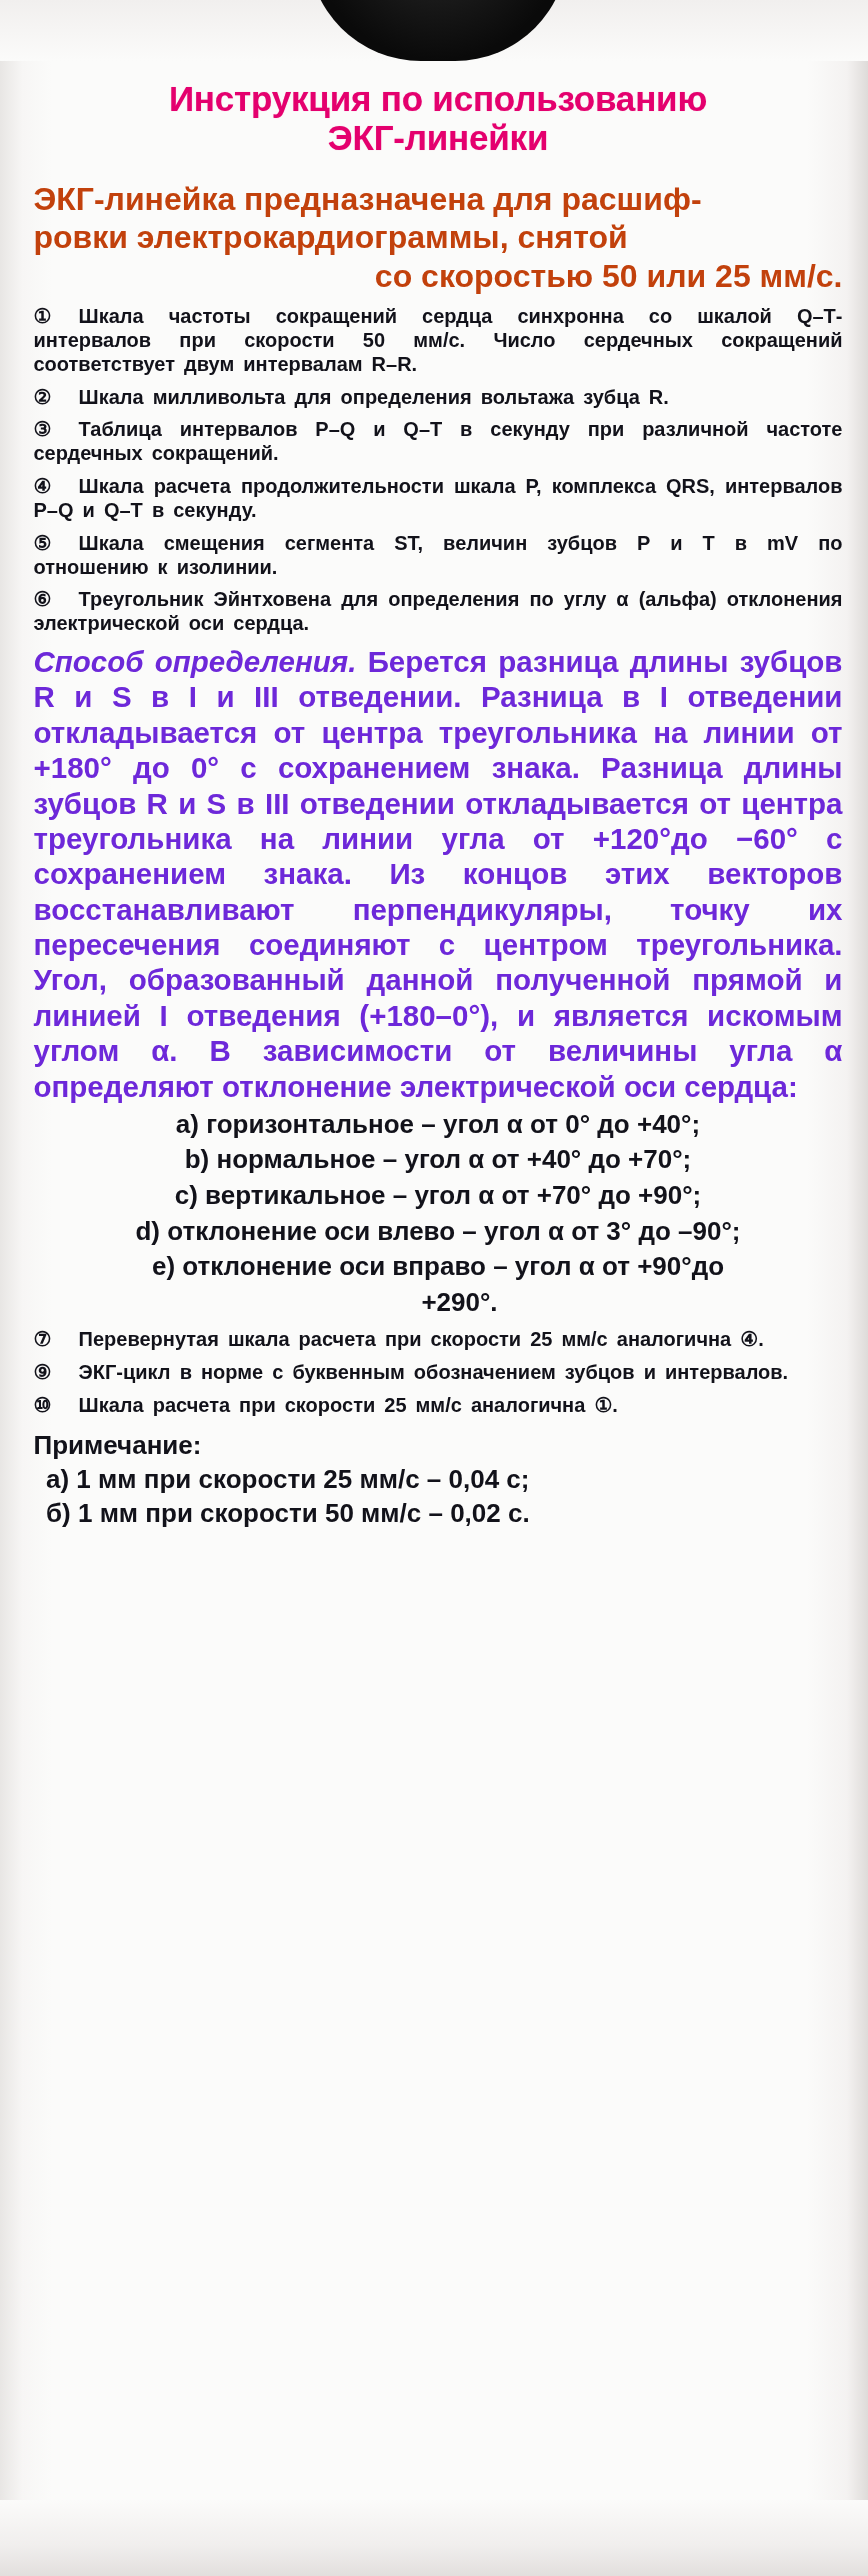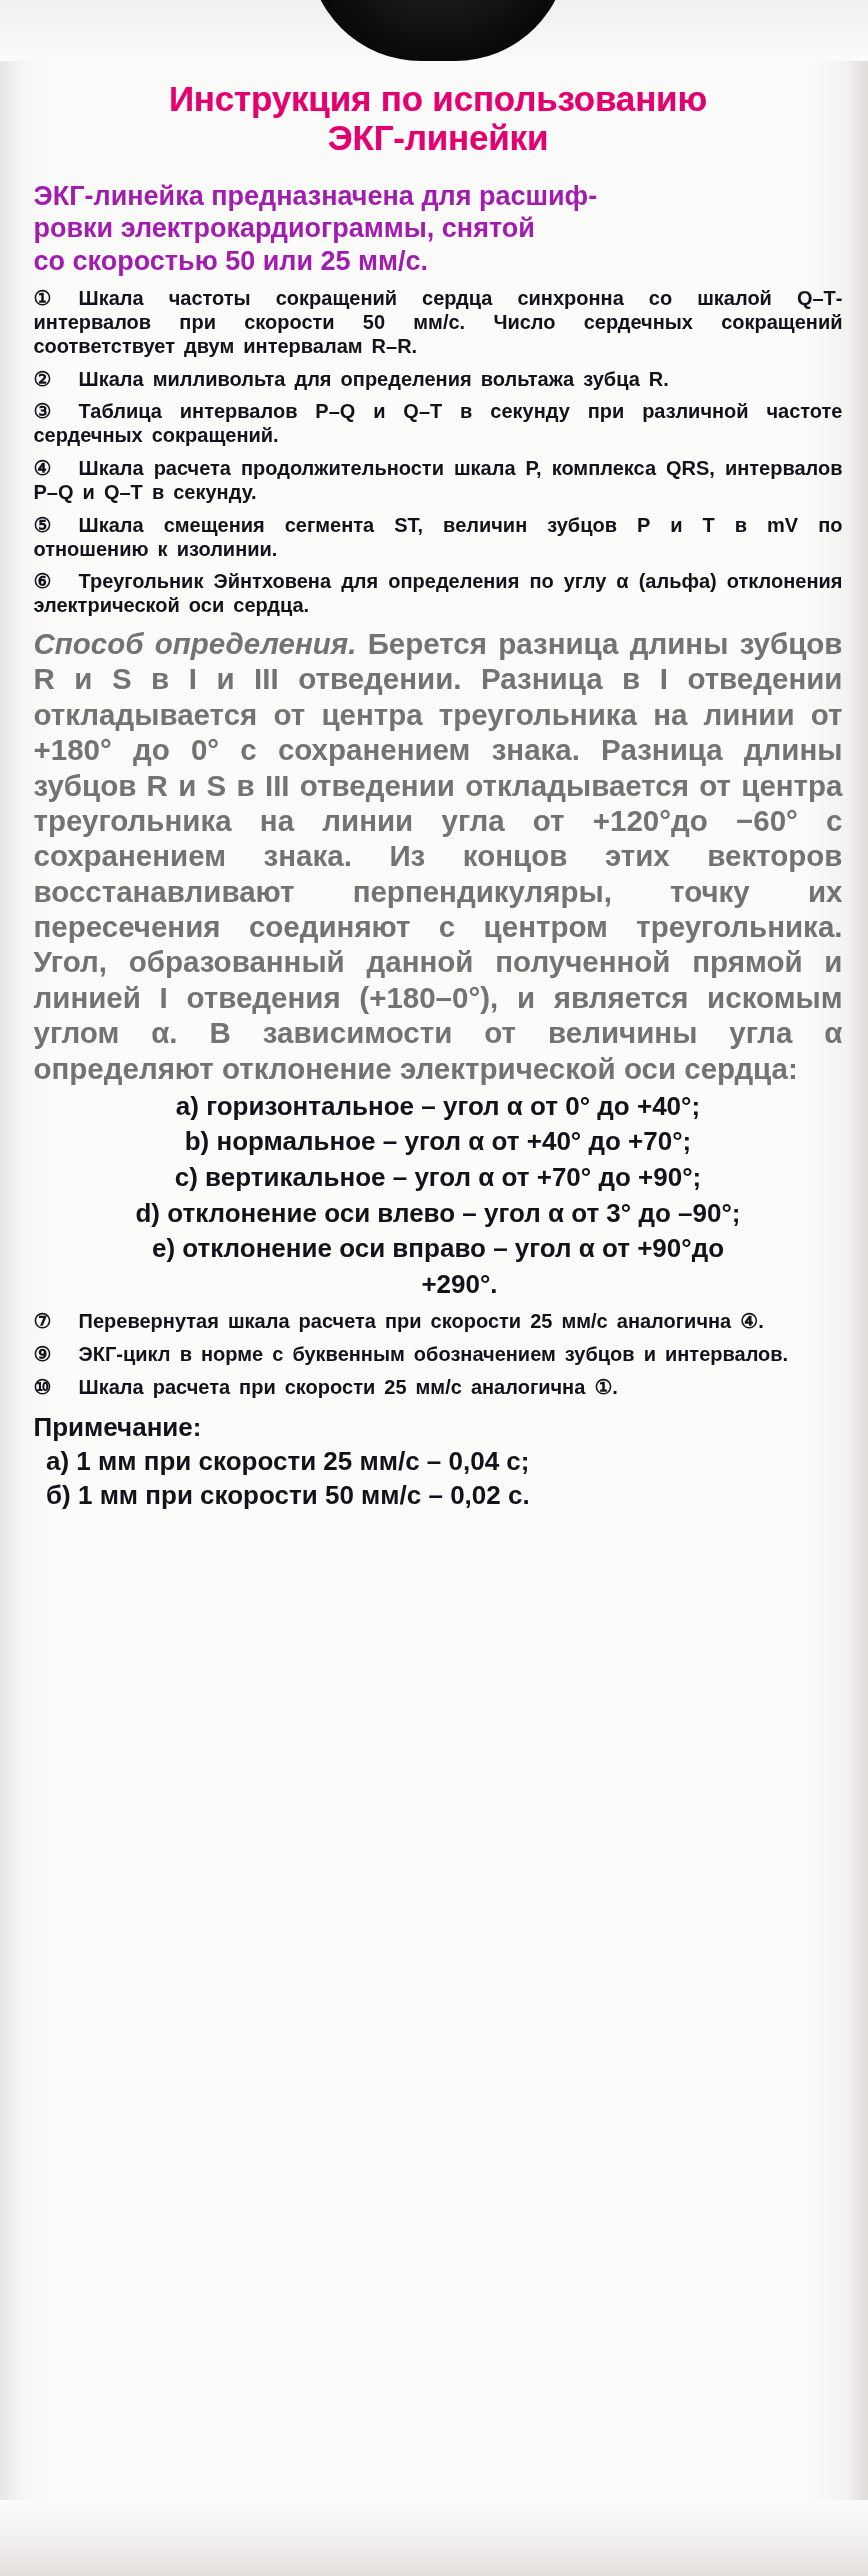--- a/index.html
+++ b/index.html
@@ -69,33 +69,33 @@
     text-align: center;
     font-weight: bold;
     font-size: 35px;
     line-height: 1.12;
     letter-spacing: -0.2px;
     margin: 75px 35px 0 35px;
     text-shadow: 0 0 0.9px rgba(228,0,110,0.35);
   }
 
   .intro {
-    color: #a21caf;
-    font-weight: bold;
-    font-size: 27px;
+    color: #c2410c;
+    font-weight: bold;
+    font-size: 32px;
     line-height: 1.20;
     margin: 22.6px 29.5px 0 29.5px;
     text-align: justify;
     text-justify: inter-word;
   }
   .intro .ln {
     display: block;
   }
   .intro .ln.center {
-    text-align: left;
+    text-align: right;
   }
 
   .item {
     display: block;
     color: #12121a;
     font-weight: bold;
     font-size: 20px;
     line-height: 1.20;
     margin: 8.7px 29.5px 0 29.5px;
     text-align: justify;
@@ -103,21 +103,21 @@
   }
   .item .num {
     display: inline-block;
     min-width: 29.5px;
     font-weight: bold;
   }
   .item .gap { display: inline-block; width: 15.6px; }
 
   .para {
     display: block;
-    color: #737373;
+    color: #6d28d9;
     font-weight: bold;
     font-size: 29.5px;
     line-height: 1.20;
     margin: 8.7px 29.5px 0 29.5px;
     text-align: justify;
     text-justify: inter-word;
   }
   .para .lead {
     font-style: italic;
     font-weight: bold;

